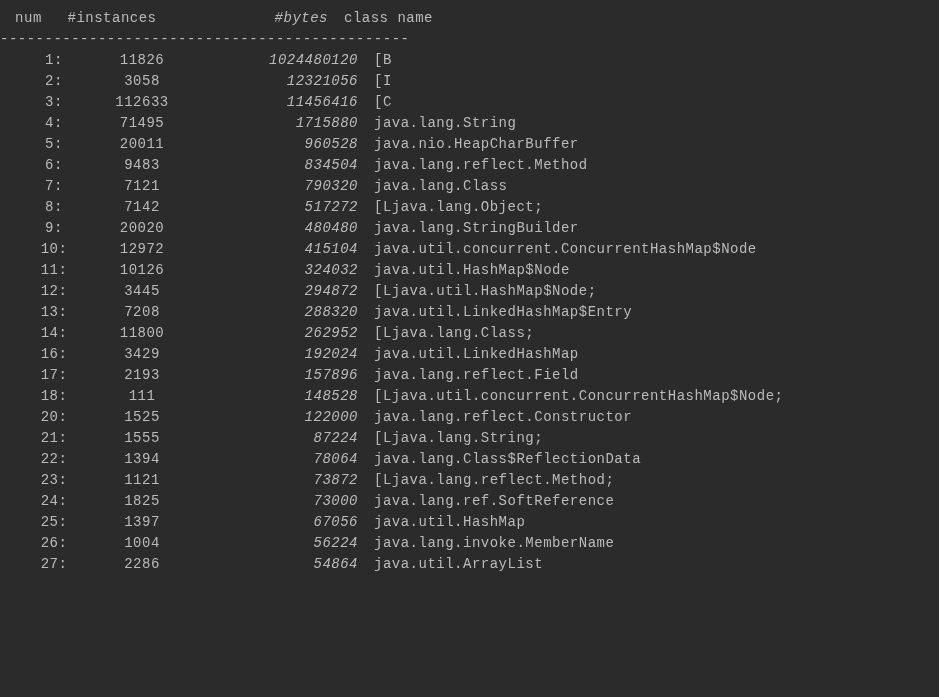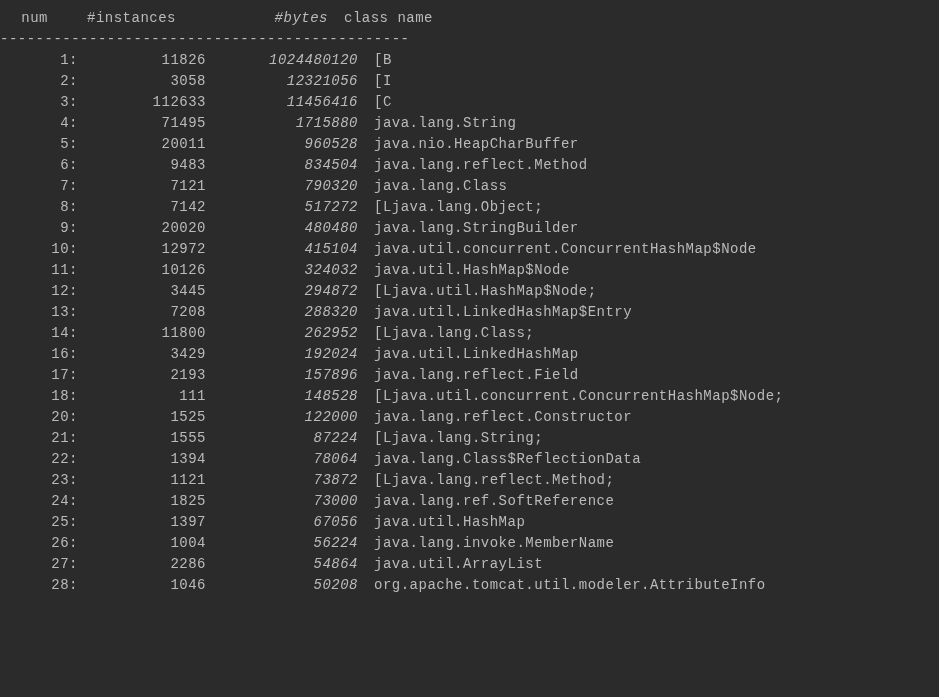--- a/index.html
+++ b/index.html
@@ -29,26 +29,26 @@
     padding-left: 30px;
   }
   .highlight-box {
     position: absolute;
     border: 1px solid #d64d4d;
     pointer-events: none;
   }
   .col-num {
     display: inline-block;
     width: 48px;
-    text-align: right;
+    text-align: center;
   }
   .col-instances {
     display: inline-block;
     width: 128px;
-    text-align: right;
+    text-align: center;
   }
   .col-bytes {
     display: inline-block;
     width: 152px;
     text-align: right;
     font-style: italic;
   }
   .col-class {
     display: inline-block;
     padding-left: 16px;
@@ -78,14 +78,13 @@
     <div class="data-row"><span class="col-num">17:</span><span class="col-instances">2193</span><span class="col-bytes">157896</span><span class="col-class">java.lang.reflect.Field</span></div>
     <div class="data-row"><span class="col-num">18:</span><span class="col-instances">111</span><span class="col-bytes">148528</span><span class="col-class">[Ljava.util.concurrent.ConcurrentHashMap$Node;</span></div>
     <div class="data-row"><span class="col-num">20:</span><span class="col-instances">1525</span><span class="col-bytes">122000</span><span class="col-class">java.lang.reflect.Constructor</span></div>
     <div class="data-row"><span class="col-num">21:</span><span class="col-instances">1555</span><span class="col-bytes">87224</span><span class="col-class">[Ljava.lang.String;</span></div>
     <div class="data-row"><span class="col-num">22:</span><span class="col-instances">1394</span><span class="col-bytes">78064</span><span class="col-class">java.lang.Class$ReflectionData</span></div>
     <div class="data-row"><span class="col-num">23:</span><span class="col-instances">1121</span><span class="col-bytes">73872</span><span class="col-class">[Ljava.lang.reflect.Method;</span></div>
     <div class="data-row"><span class="col-num">24:</span><span class="col-instances">1825</span><span class="col-bytes">73000</span><span class="col-class">java.lang.ref.SoftReference</span></div>
     <div class="data-row"><span class="col-num">25:</span><span class="col-instances">1397</span><span class="col-bytes">67056</span><span class="col-class">java.util.HashMap</span></div>
     <div class="data-row"><span class="col-num">26:</span><span class="col-instances">1004</span><span class="col-bytes">56224</span><span class="col-class">java.lang.invoke.MemberName</span></div>
     <div class="data-row"><span class="col-num">27:</span><span class="col-instances">2286</span><span class="col-bytes">54864</span><span class="col-class">java.util.ArrayList</span></div>
-    <div class="data-row"><span class="col-num">28:</span><span class="col-instances">1046</span><span class="col-bytes">50208</span><span class="col-class">org.apache.tomcat.util.modeler.AttributeInfo</span></div>
   </div>
 
 </body></html>

